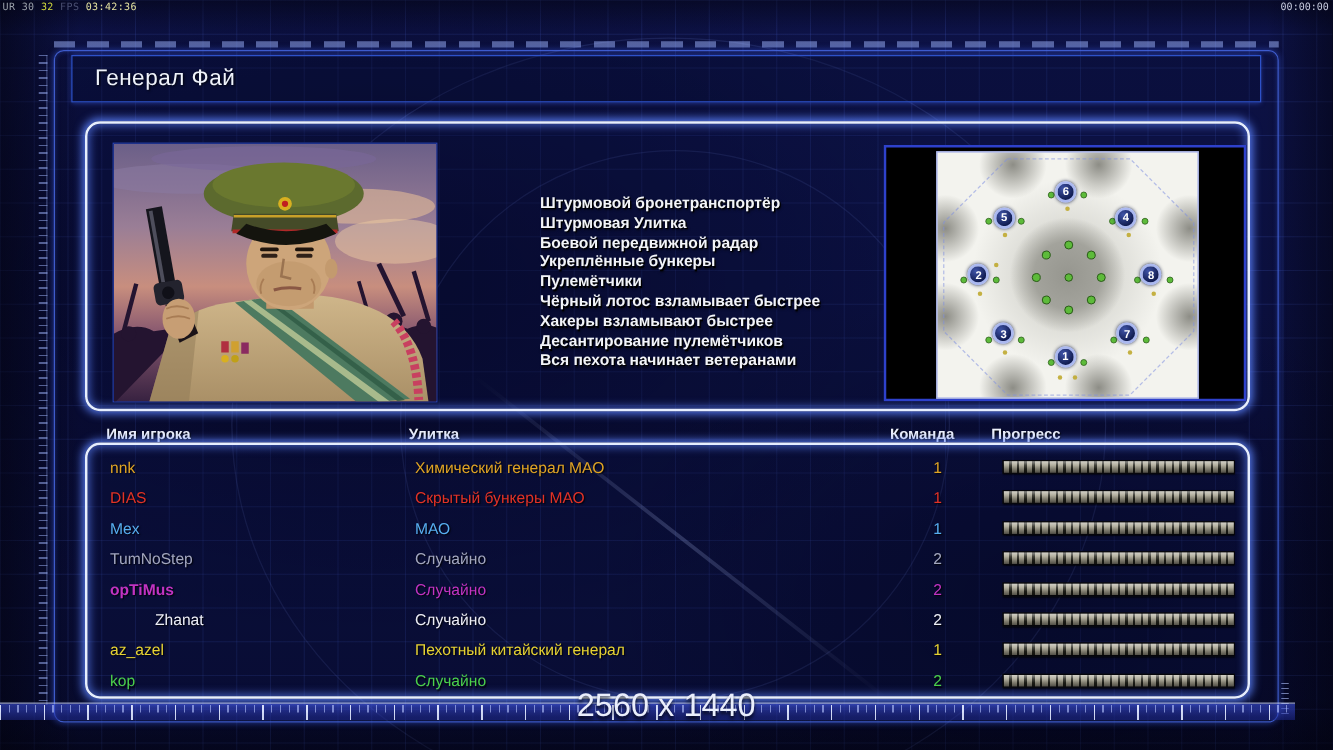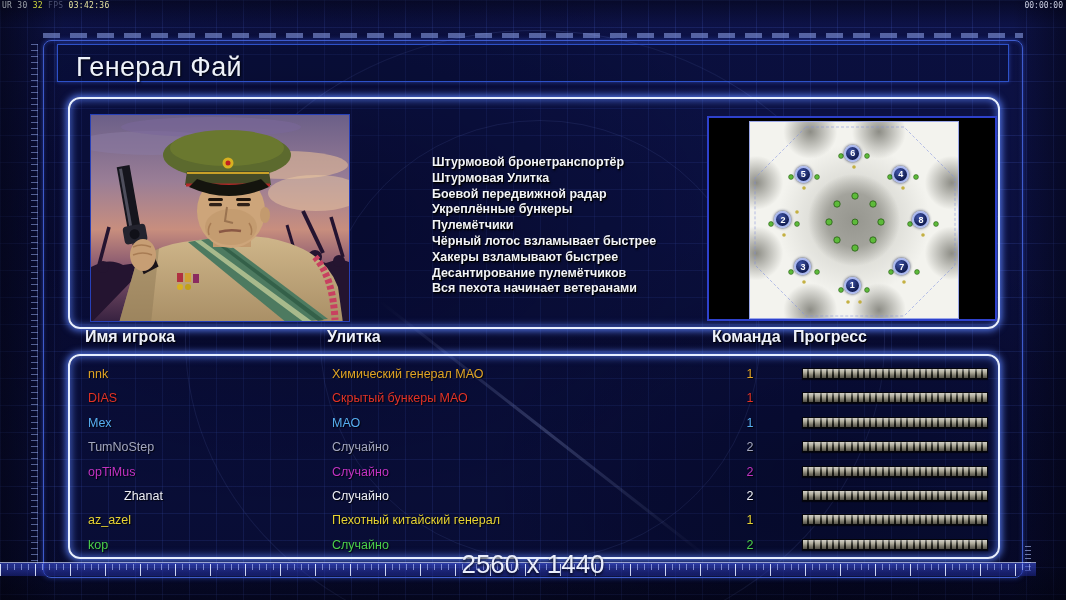--- a/index.html
+++ b/index.html
@@ -41,21 +41,21 @@
   .mini-ruler{position:absolute;left:1025px;top:546px;width:6px;height:26px;
     background:repeating-linear-gradient(180deg, rgba(180,198,255,.6) 0 1px, transparent 1px 4px);}
 
   .outer-frame{position:absolute;left:43px;top:40px;width:980px;height:538px;
     border:1px solid rgba(72,106,230,.85);border-radius:8px;
     box-shadow:0 0 5px rgba(60,92,225,.55), inset 0 0 4px rgba(60,92,225,.4);}
 
   .title-box{position:absolute;left:57px;top:44px;width:952px;height:38px;
     border:1px solid #2d51c8;background:rgba(8,12,50,.3);
     box-shadow:0 0 4px rgba(60,90,220,.6);}
-  .title-box .title{position:absolute;left:18px;top:7px;font-size:27px;color:#eef2fa;letter-spacing:.4px;text-shadow:1px 1px 2px rgba(0,0,0,.8);}
+  .title-box .title{position:absolute;left:18px;top:7px;font-size:18px;color:#eef2fa;letter-spacing:.4px;text-shadow:1px 1px 2px rgba(0,0,0,.8);}
 
   .glow-panel{position:absolute;border:2px solid #e6eeff;border-radius:12px;
     background:rgba(12,18,70,.25);
     box-shadow:0 0 7px 2px rgba(92,130,255,.85), inset 0 0 7px 2px rgba(92,130,255,.6);}
   .mid-panel{left:68px;top:97px;width:932px;height:232px;}
   .table-panel{left:68px;top:354px;width:932px;height:205px;}
 
   
   .portrait{position:absolute;left:20px;top:15px;width:260px;height:208px;border:1px solid #2740b8;background:#000;overflow:hidden;}
 
@@ -78,21 +78,21 @@
       radial-gradient(circle 36px at 29% 96%, #8d8d86 0%, rgba(141,141,134,0) 75%),
       radial-gradient(circle 36px at 62% 96%, #8d8d86 0%, rgba(141,141,134,0) 75%),
       radial-gradient(circle 95px at 50% 50%, rgba(158,158,150,.55), rgba(158,158,150,0) 80%);}
   .map-square svg{position:absolute;inset:0;}
   .spawn{position:absolute;width:17px;height:17px;margin:-9px 0 0 -9px;border-radius:50%;
     background:radial-gradient(circle at 35% 30%, #3f54a8, #121d52 70%);
     border:2px solid #aab8f0;box-shadow:0 0 3px rgba(10,20,60,.9);
     color:#fff;font-size:9px;font-weight:bold;display:flex;align-items:center;justify-content:center;}
 
   
-  .thead span{position:absolute;top:328px;font-size:16px;font-weight:bold;color:#eef1fa;text-shadow:1px 1px 1px #000;}
+  .thead span{position:absolute;top:340px;font-size:12px;font-weight:bold;color:#eef1fa;text-shadow:1px 1px 1px #000;}
   .th-name{left:85px;} .th-army{left:327px;} .th-team{left:712px;} .th-prog{left:793px;}
 
   
   .rows{position:absolute;inset:0;padding-top:7px;}
   .prow{position:relative;height:24.4px;}
   .prow span{position:absolute;font-size:12.5px;white-space:nowrap;text-shadow:1px 1px 1px rgba(0,0,0,.8);}
   .c-name{left:18px;top:4px;}
   .c-army{left:262px;top:4px;}
   .c-team{left:660px;top:4px;width:40px;text-align:center;}
   .c-prog{left:732px;top:5px;width:186px;height:11px;background:#14141a;border:1px solid #05050a;box-shadow:0 1px 1px rgba(0,0,0,.6);}
@@ -341,21 +341,21 @@
       <div class="prow">
         <span class="c-name" style="color: rgb(163, 167, 191);">TumNoStep</span>
         <span class="c-army" style="color: rgb(163, 167, 191);">Случайно</span>
         <span class="c-team" style="color: rgb(163, 167, 191);">2</span>
         <span class="c-prog">
             <span class="fill" style="width: 100%;"></span>
           </span>
       </div>
 
       <div class="prow">
-        <span class="c-name" style="color: rgb(194, 51, 194);">opTiMus</span>
+        <span class="c-name" style="color: rgb(194, 51, 194); font-weight: bold;">opTiMus</span>
         <span class="c-army" style="color: rgb(194, 51, 194);">Случайно</span>
         <span class="c-team" style="color: rgb(194, 51, 194);">2</span>
         <span class="c-prog">
             <span class="fill" style="width: 100%;"></span>
           </span>
       </div>
 
       <div class="prow">
         <span class="c-name" style="color: rgb(237, 238, 246); margin-left: 36px;">Zhanat</span>
         <span class="c-army" style="color: rgb(237, 238, 246);">Случайно</span>

